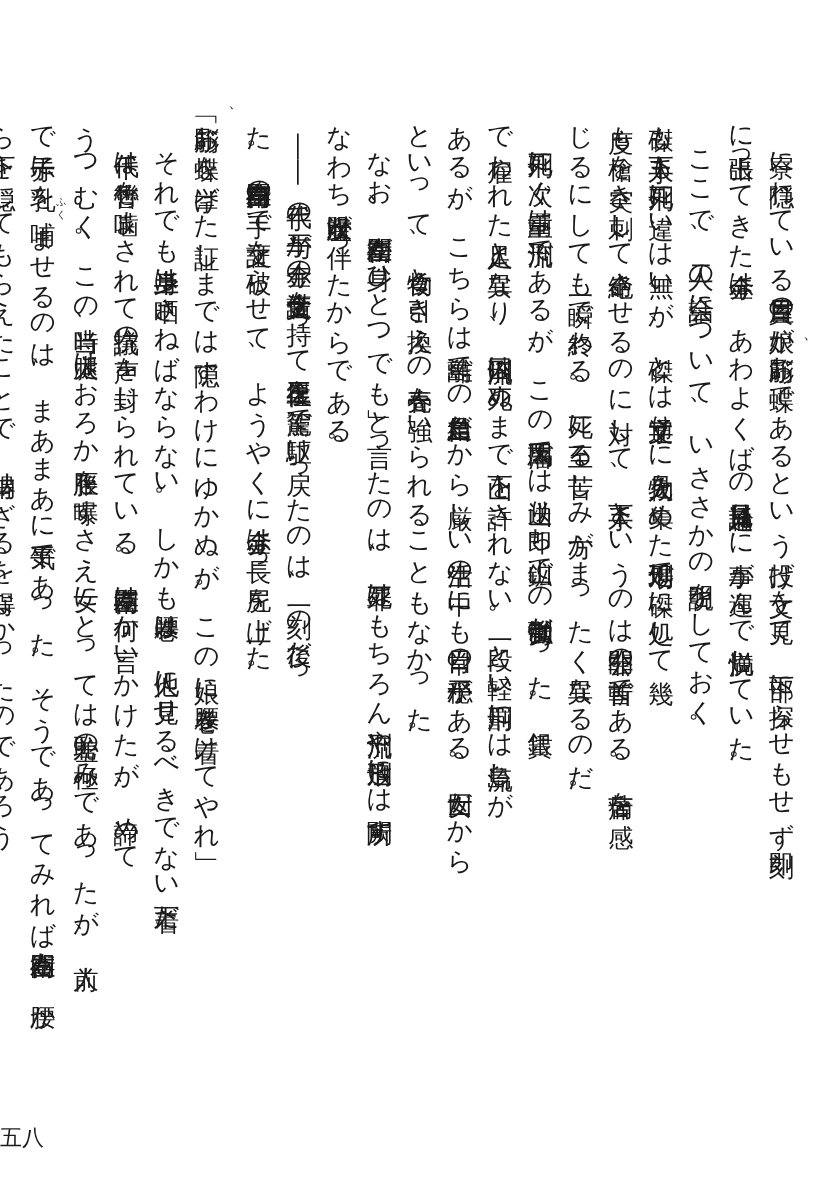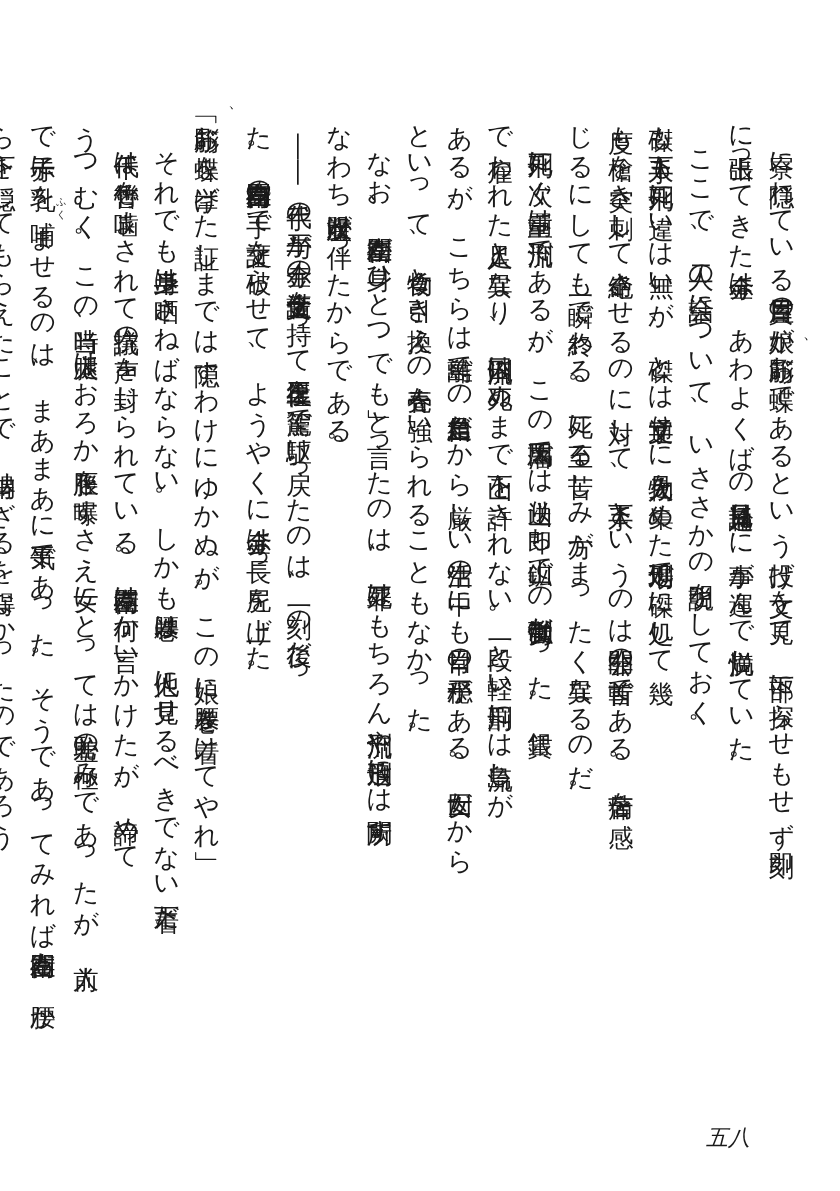--- a/index.html
+++ b/index.html
@@ -45,24 +45,23 @@
     }
     ruby rt {
       font-size: 10px;
       color: #333;
     }
     .page-number {
       position: absolute;
       top: 1123px;
       left: 0;
       width: 750px;
-      text-align: right;
+      text-align: left;
       font-size: 22px;
       color: #1a1a1a;
-      font-style: italic;
     }
   </style>
 </head>
 <body>
 
 <div class="page">
   <div class="text-block">
     <p class="line">　寮に隠れている貫目屋の娘が<span class="emph">筋彫</span>お蝶であるという投げ文を見て、部下に探らせもせず即刻</p>
     <p class="line">に出張ってきた赤金は、あわよくばの目論見通りに事が運んで満悦していた。</p>
     <p class="line">　<span>ここで、二人の会話について、いささかの説明をしておく。</span></p>

